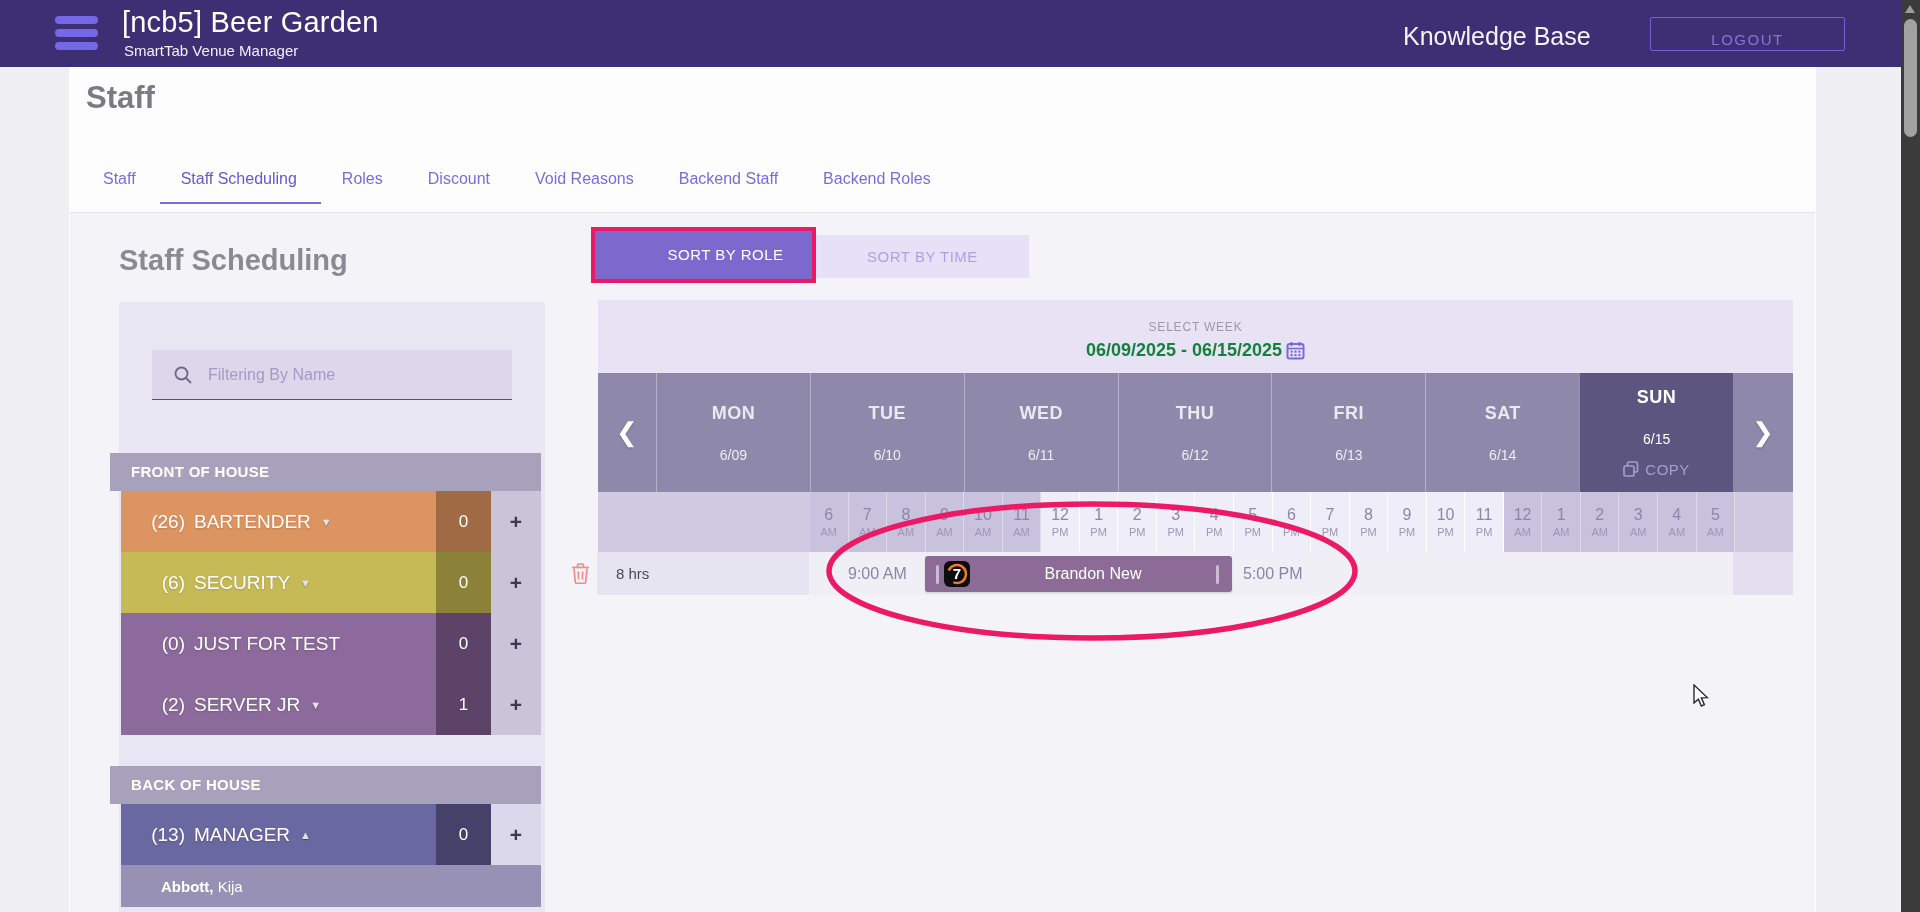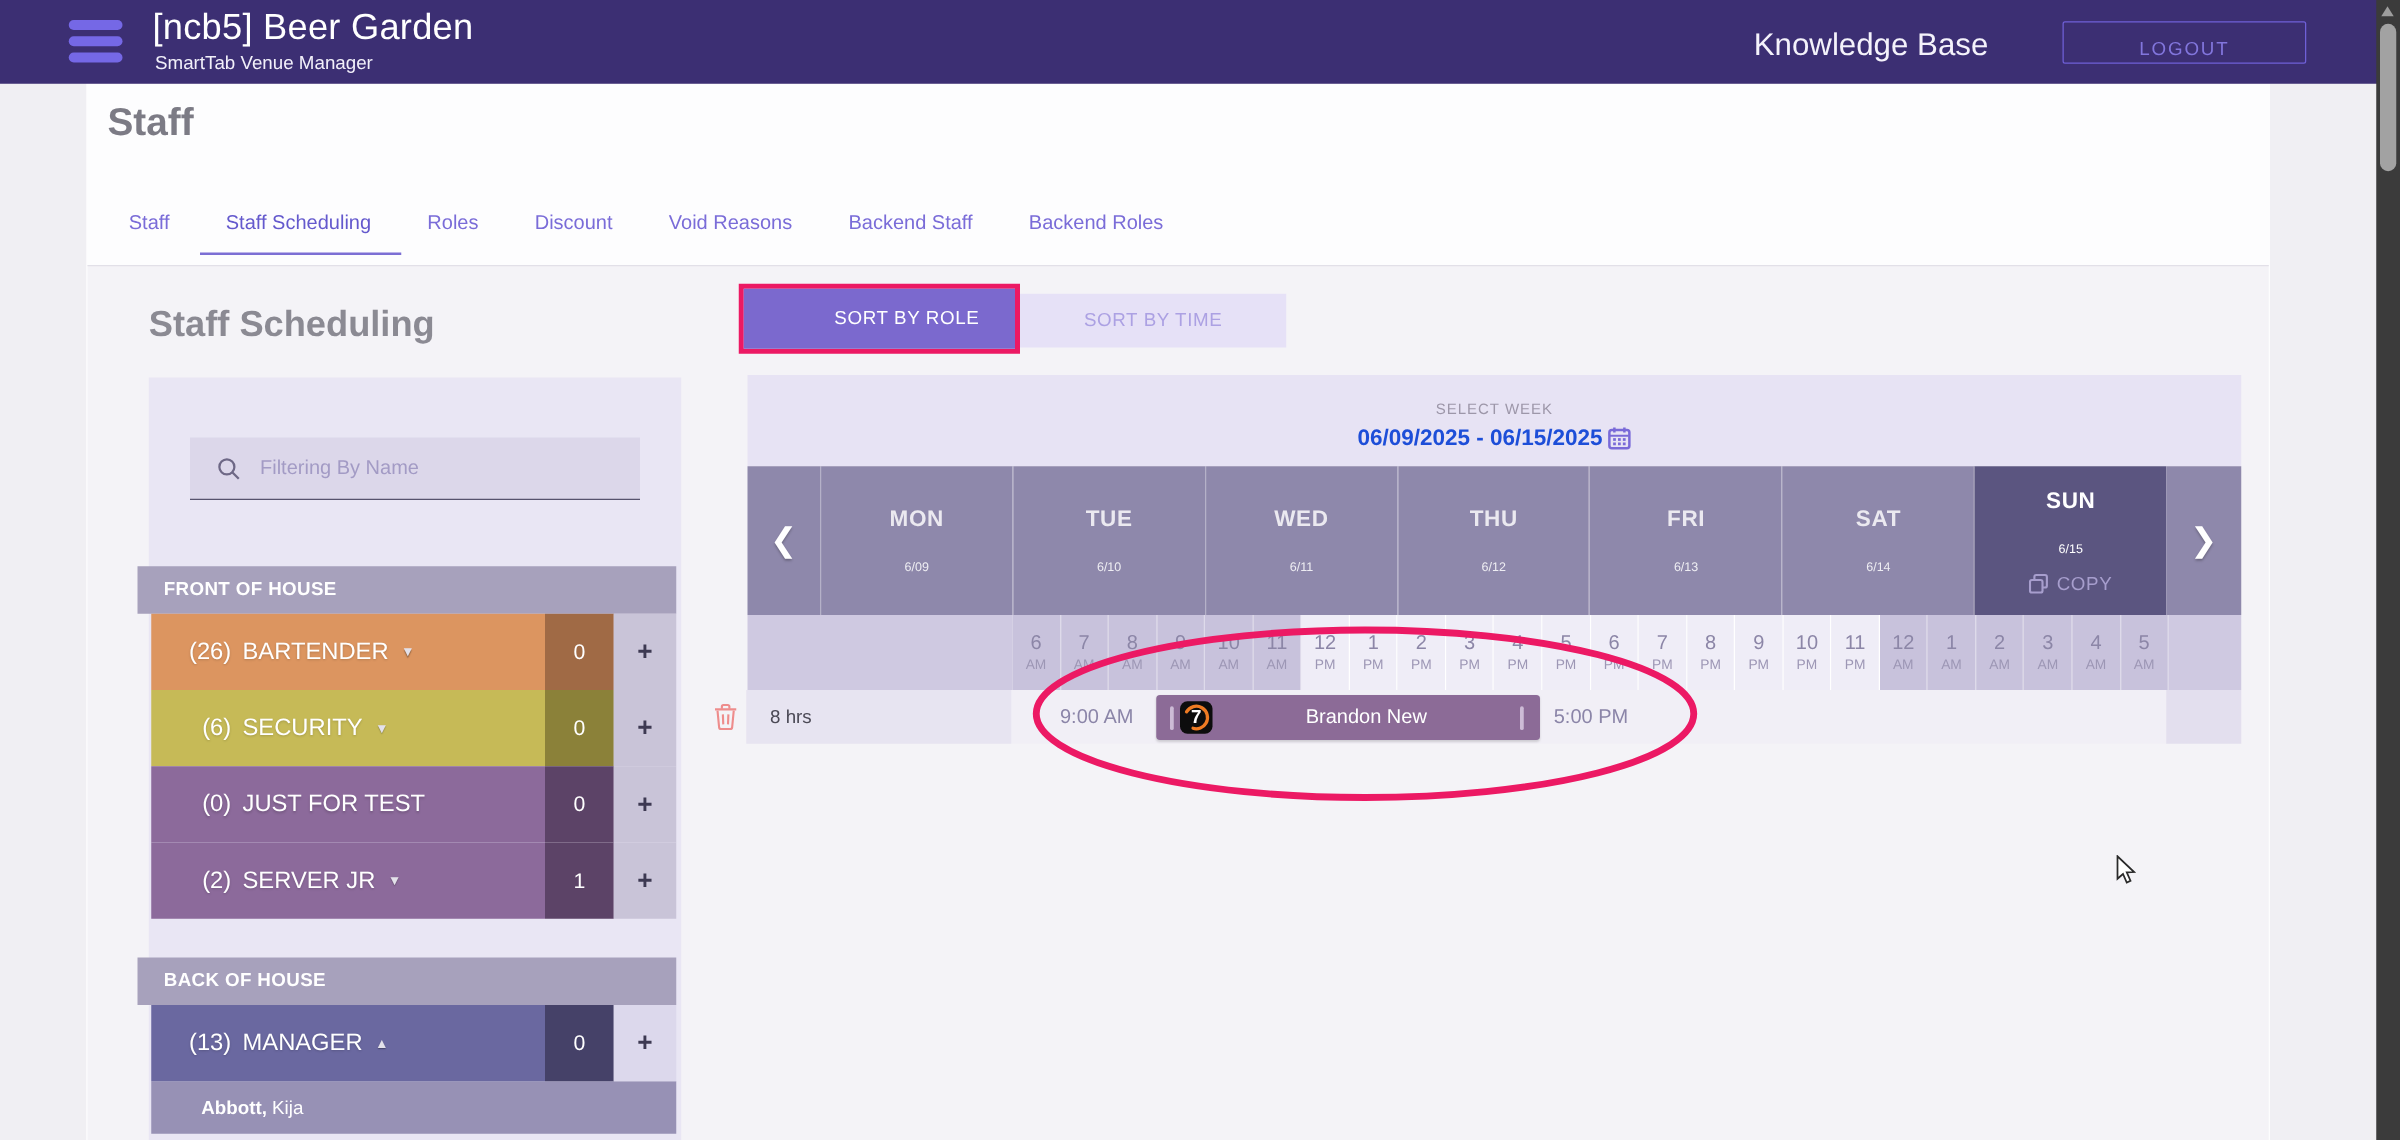--- a/index.html
+++ b/index.html
@@ -51,29 +51,29 @@
   .section-gap { height:31px; }
 
   
   .sort-role-outline { position:absolute; left:591px; top:227px; width:225px; height:56px; border:4px solid #ec1964; z-index:20; }
   .sort-role-btn { position:absolute; left:0; top:0; width:217px; height:48px; background:#7b69ce; color:#ffffff; font-size:15px; letter-spacing:.5px; text-align:center; line-height:48px; cursor:pointer;padding-left:44px; }
   .sort-time-btn { position:absolute; left:816px; top:235px; width:213px; height:43px; background:#e6e1f7; color:#aca1e3; font-size:15px; letter-spacing:.5px; text-align:center; line-height:43px; cursor:pointer; z-index:6; }
 
   
   .week-panel { position:absolute; left:598px; top:300px; width:1195px; height:73px; background:#e7e3f4; z-index:6; text-align:center; }
   .select-week-label { margin-top:20px; font-size:12px; color:#9d97a9; letter-spacing:.8px; }
-  .week-range { margin-top:6px; font-size:18px; font-weight:bold; color:#1d4ed8; cursor:pointer; display:inline-flex; align-items:center; gap:4px; }
+  .week-range { margin-top:6px; font-size:18px; font-weight:bold; color:#15803d; cursor:pointer; display:inline-flex; align-items:center; gap:4px; }
 
   
   .day-row { position:absolute; left:598px; top:373px; width:1195px; height:119px; display:flex; z-index:6; }
   .day-chev { width:58px; background:#8e88ab; color:#fff; font-size:26px; display:flex; align-items:center; justify-content:center; cursor:pointer; text-shadow:0 1px 2px rgba(0,0,0,.25); }
   .day-chev.right { width:60px; }
   .day-cell { flex:1; background:#8e88ab; border-left:1px solid rgba(255,255,255,.35); display:flex; flex-direction:column; align-items:center; justify-content:center; cursor:pointer; }
   .day-cell .d-label { font-size:18px; font-weight:bold; color:rgba(255,255,255,.82); letter-spacing:.5px; }
-  .day-cell .d-date { font-size:10px; color:rgba(255,255,255,.85); margin-top:23px; }
+  .day-cell .d-date { font-size:14px; color:rgba(255,255,255,.85); margin-top:23px; }
   .day-cell.selected { background:#5b5580; }
   .day-cell.selected .d-label, .day-cell.selected .d-date { color:#ffffff;text-align:right; }
   .copy-btn { margin-top:14px; display:flex; align-items:center; gap:5px; color:#a79ecd; font-size:15px; letter-spacing:.5px; cursor:pointer; }
 
   
   .time-row { position:absolute; left:598px; top:492px; width:1195px; height:60px; display:flex; z-index:6; }
   .time-blank { width:212px; background:#cfc9e1; }
   .time-cells { width:925px; display:flex; }
   .time-cell { flex:1; background:#efedf7; border-right:1px solid #ffffff; display:flex; flex-direction:column; align-items:center; justify-content:center; }
   .time-cell.dim { background:#c8c2dc; border-right:1px solid rgba(255,255,255,.4); }

